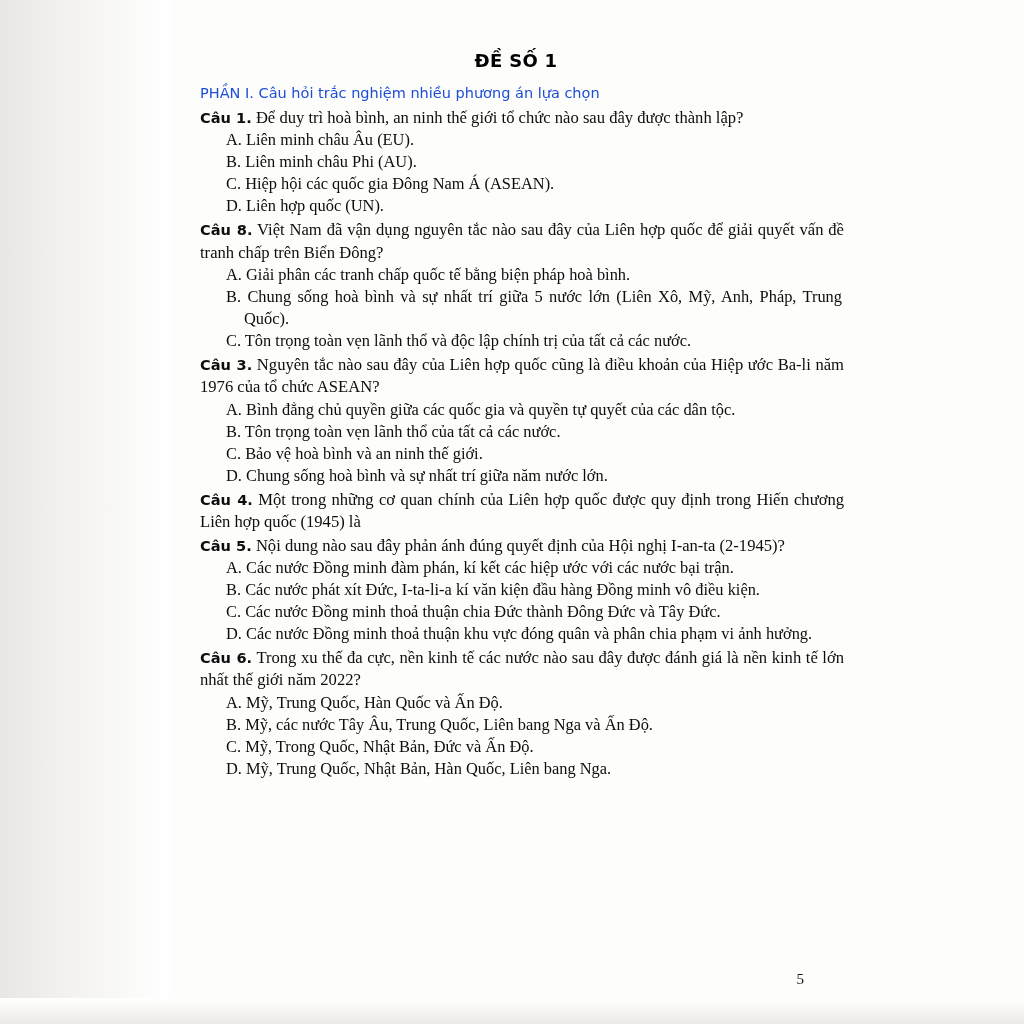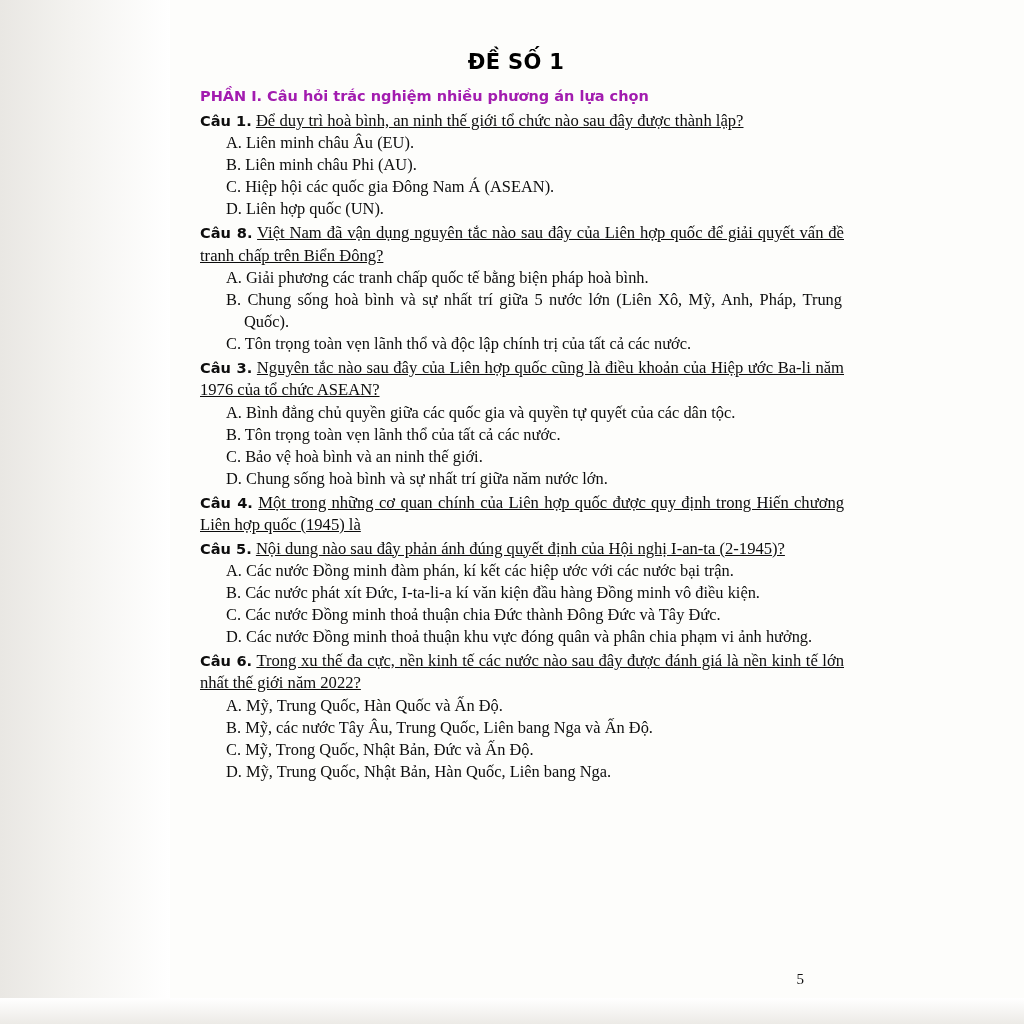--- a/index.html
+++ b/index.html
@@ -37,53 +37,52 @@
     position: absolute;
     left: 186px;
     top: 0;
     width: 660px;
     height: 1024px;
   }
   .doc-title {
     text-align: center;
     font-family: "DejaVu Sans", sans-serif;
     font-weight: bold;
-    font-size: 21px;
+    font-size: 18px;
     letter-spacing: 0.3px;
     margin-top: 50px;
     margin-bottom: 14px;
     color: #000;
   }
   .part-heading {
     font-family: "DejaVu Sans", sans-serif;
-    font-weight: bold;
+    font-weight: normal;
     font-size: 14.5px;
     margin: 0 0 6px 14px;
-    color: #a21caf;
+    color: #1d4ed8;
   }
   .question {
     margin: 0 0 1px 0;
     font-size: 16.6px;
     line-height: 1.35;
   }
   .q-stem {
     margin: 0 0 0 14px;
     text-indent: 0;
     text-align: justify;
     padding-right: 2px;
   }
   .q-stem .q-label {
     font-family: "DejaVu Sans", sans-serif;
     font-weight: bold;
     font-size: 14.6px;
   }
   .q-stem .q-text {
     font-family: "Liberation Serif", serif;
     font-size: 16.6px;
-    text-decoration: underline;
   }
   .options {
     margin: 0 0 2px 0;
     padding: 0;
     list-style: none;
   }
   .option {
     margin: 0 0 0 40px;
     font-size: 16.4px;
     line-height: 1.34;
@@ -142,21 +141,21 @@
       <li class="option">D. Liên hợp quốc (UN).</li>
     </ul>
   </div>
 
   <div class="question">
     <div class="q-stem">
       <span class="q-label">Câu 8.</span>
       <span class="q-text">Việt Nam đã vận dụng nguyên tắc nào sau đây của Liên hợp quốc để giải quyết vấn đề tranh chấp trên Biển Đông?</span>
     </div>
     <ul class="options">
-      <li class="option">A. Giải phương các tranh chấp quốc tế bằng biện pháp hoà bình.</li>
+      <li class="option">A. Giải phân các tranh chấp quốc tế bằng biện pháp hoà bình.</li>
       <li class="option">B. Chung sống hoà bình và sự nhất trí giữa 5 nước lớn (Liên Xô, Mỹ, Anh, Pháp, Trung Quốc).</li>
       <li class="option">C. Tôn trọng toàn vẹn lãnh thổ và độc lập chính trị của tất cả các nước.</li>
     </ul>
   </div>
 
   <div class="question">
     <div class="q-stem">
       <span class="q-label">Câu 3.</span>
       <span class="q-text">Nguyên tắc nào sau đây của Liên hợp quốc cũng là điều khoản của Hiệp ước Ba-li năm 1976 của tổ chức ASEAN?</span>
     </div>

